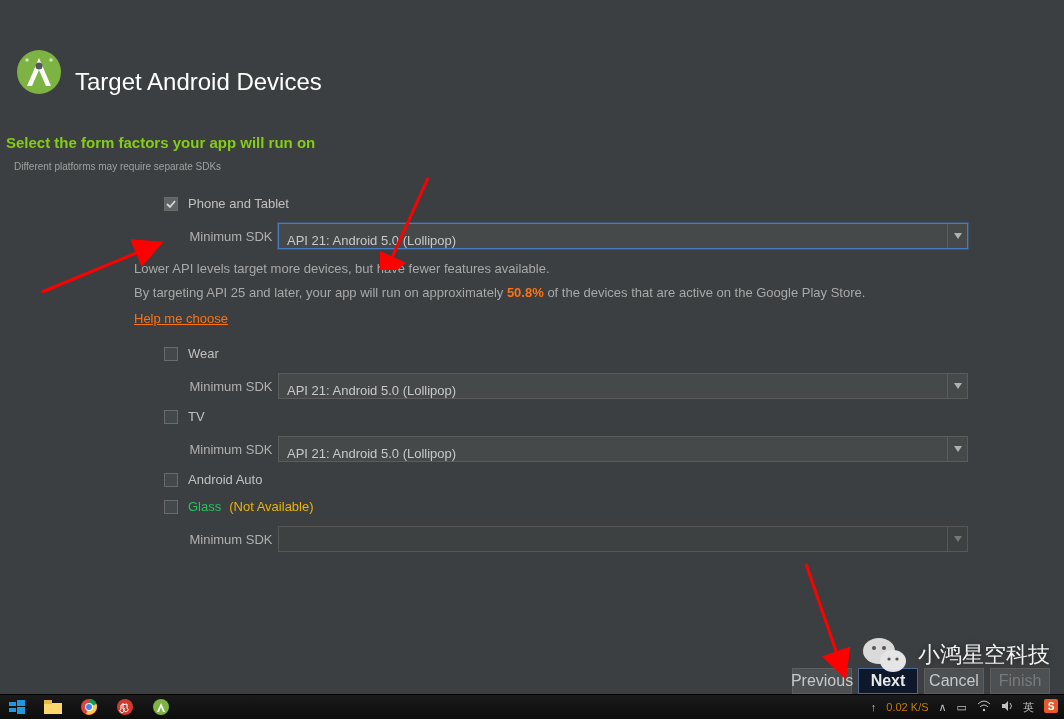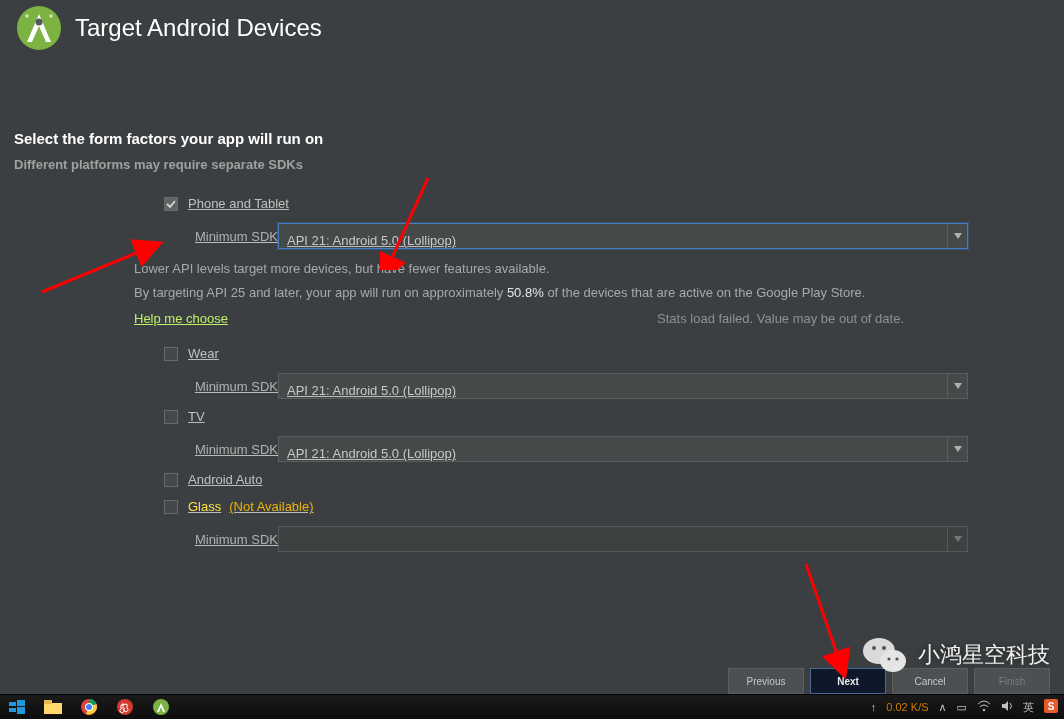--- a/index.html
+++ b/index.html
@@ -6,60 +6,59 @@
   body {
     width: 1064px; height: 719px;
     background: #3c3f41;
     font-family: "Segoe UI", Arial, sans-serif;
     color: #bbbbbb;
     font-size: 13px;
     overflow: hidden;
     position: relative;
   }
   .header {
-    display: flex; align-items: center;
+    display: flex; align-items: flex-end;
     padding: 4px 15px 30px 15px;
+    margin-top: 44px;
   }
   .as-logo {
     width: 48px; height: 48px; position: relative; margin-right: 12px;
   }
   .title {
     color: #ffffff; font-size: 24px; font-weight: 400;
   }
   .section-heading {
-    color: #ffffff; font-size: 15px; font-weight: 600;
-    padding: 8px 14px 6px;
-    margin-top: 40px;
+    color: #84cc16; font-size: 15px; font-weight: 600;
+    padding: 8px 6px 6px;
   }
   .section-sub {
-    color: #a0a0a0; font-size: 13px;
+    color: #a0a0a0; font-size: 10px;
     padding: 4px 14px 24px;
-    font-weight: bold;
-  }
-  .form-area { padding-left: 164px; padding-right: 96px; text-decoration: underline; }
+  }
+  .form-area { padding-left: 164px; padding-right: 96px; }
   .row-check { display: flex; align-items: center; margin-bottom: 12px; }
   .chk {
     width: 14px; height: 14px;
     border: 1px solid #6a6a6a;
     background: #43494a;
     margin-right: 10px;
     display: flex; align-items: center; justify-content: center;
     cursor: pointer;
   }
   .chk.checked { background: #5f6465; }
   .chk.checked svg { display: block; }
   .chk svg { display: none; width: 10px; height: 10px; }
   .chk-label { color: #c0c0c0; font-size: 13px; }
-  .chk-label.dim { color: #fde047; }
+  .chk-label.dim { color: #22c55e; }
   .row-sdk {
     display: flex; align-items: center; margin-bottom: 10px;
     margin-left: 20px;
   }
   .sdk-label {
-    width: 94px; color: #b0b0b0; font-size: 13px; text-align: right;
+    width: 94px; color: #b0b0b0; font-size: 13px; text-align: center;
   }
   .combo {
     flex: 1; height: 26px;
     background: #45494a;
     border: 1px solid #5c5c5c;
     display: flex; align-items: flex-end;
     position: relative;
     cursor: pointer;
   }
   .combo.focused { border: 1px solid #457bbf; box-shadow: 0 0 0 1px rgba(60,120,200,0.4); }
@@ -72,43 +71,43 @@
     width: 20px; height: 100%;
     border-left: 1px solid #5c5c5c;
     display: flex; align-items: center; justify-content: center;
   }
   .combo-arrow svg { width: 8px; height: 6px; }
   .info-block {
     margin-left: 134px; margin-right: 160px;
     color: #a8a8a8; font-size: 13px; line-height: 1.55;
     margin-bottom: 4px;
   }
-  .info-block .pct { color: #e5e5e5; font-weight: 400; }
+  .info-block .pct { color: #f97316; font-weight: 700; }
   .help-link {
-    color: #bef264; text-decoration: underline;
+    color: #f97316; text-decoration: underline;
     font-size: 13px; cursor: pointer;
   }
   .stats-fail {
     color: #909090; font-size: 13px;
     text-align: right;
   }
   .help-row {
     display: flex; justify-content: space-between;
     margin-left: 134px; margin-right: 160px;
     margin-top: 8px; margin-bottom: 20px;
   }
   .footer {
     position: absolute; left: 0; right: 0; bottom: 25px;
     display: flex; justify-content: flex-end; gap: 6px;
     padding-right: 14px;
   }
   .btn {
-    width: 76px; height: 26px;
+    width: 60px; height: 26px;
     background: #4c5052; border: 1px solid #5e5e5e;
-    color: #c8c8c8; font-size: 10px;
+    color: #c8c8c8; font-size: 16px;
     display: flex; align-items: center; justify-content: center;
     cursor: pointer;
   }
   .btn.primary { background: #0f172a; border-color: #4a6a94; color: #e8e8e8; font-weight: 600; }
   .btn.disabled { color: #7a7a7a; cursor: default; }
   .not-avail { color: #eab308; margin-left: 8px; font-size: 13px; }
 
   
   .arrow-svg { position: absolute; pointer-events: none; }
 
@@ -177,21 +176,20 @@
     </div>
   </div>
 </div>
 
 <div class="info-block">Lower API levels target more devices, but have fewer features available.</div>
 <div class="info-block">
   <span>By targeting API 25 and later, your app will run on approximately </span><span class="pct">50.8%</span><span> of the devices that are active on the Google Play Store.</span>
 </div>
 <div class="help-row">
   <span class="help-link">Help me choose</span>
-  <span class="stats-fail">Stats load failed. Value may be out of date.</span>
 </div>
 
 <div class="form-area">
 
   <div class="row-check">
     <div class="chk">
       
     </div>
     <span class="chk-label">Wear</span>
   </div>

